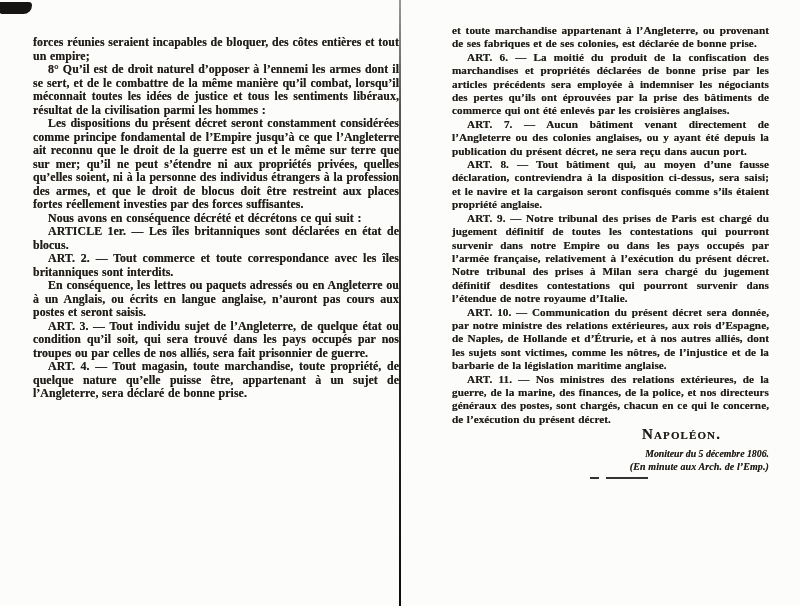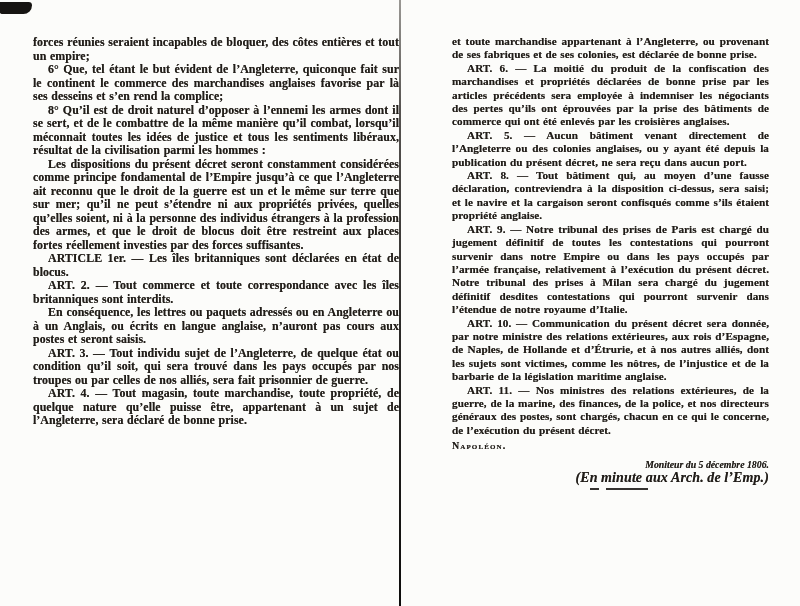--- a/index.html
+++ b/index.html
@@ -29,69 +29,70 @@
   .col {
     position: absolute;
     text-align: justify;
     text-shadow: 0 0 0.45px rgba(33, 27, 20, 0.65);
   }
   .col-left {
     left: 33px; top: 36px; width: 366px;
     font-size: 11.9px; line-height: 13.5px;
   }
   .col-right {
-    left: 452px; top: 35px; width: 317px;
+    left: 452px; top: 24px; width: 317px;
     font-size: 11.2px; line-height: 13.4px;
   }
   .para { margin: 0; text-indent: 15px; word-spacing: 0.6px; letter-spacing: 0.05px; }
   .para.flush { text-indent: 0; }
   .signature {
     margin: 2px 48px 0 0;
+    text-align: right;
     font-variant: small-caps;
     letter-spacing: 1.1px;
-    font-size: 10px;
+    font-size: 15px;
   }
   .footnote {
     margin: 5px 0 0 21px;
     font-style: italic;
     text-align: right;
   }
   .footnote p { margin: 0; }
   .footnote .src { font-size: 9.8px; }
-  .footnote .note { font-size: 14px; letter-spacing: 0.1px; }
+  .footnote .note { font-size: 10px; letter-spacing: 0.1px; }
   .endrule {
     width: 58px; height: 2px;
     margin: 4px 0 0 138px;
     background: linear-gradient(90deg, #35322f 0 15%, transparent 15% 28%, #35322f 28% 100%);
   }
 </style>
 </head>
 <body>
 
 <div class="scan">
 
   <div class="smudge"></div>
   <div class="divider"></div>
 
   <div class="col col-left">
     <p class="para flush">forces réunies seraient incapables de bloquer, des côtes entières et tout un empire;</p>
-    <p class="para">6° Que, tel étant le but évident de l’Angleterre, quiconque fait sur le continent le commerce des marchandises anglaises favorise par là ses desseins et s’en rend la complice;</p>
     <p class="para">8° Qu’il est de droit naturel d’opposer à l’ennemi les armes dont il se sert, et de le combattre de la même manière qu’il combat, lorsqu’il méconnait toutes les idées de justice et tous les sentiments libéraux, résultat de la civilisation parmi les hommes :</p>
     <p class="para">Les dispositions du présent décret seront constamment considérées comme principe fondamental de l’Empire jusqu’à ce que l’Angleterre ait reconnu que le droit de la guerre est un et le même sur terre que sur mer; qu’il ne peut s’étendre ni aux propriétés privées, quelles qu’elles soient, ni à la personne des individus étrangers à la profession des armes, et que le droit de blocus doit être restreint aux places fortes réellement investies par des forces suffisantes.</p>
+    <p class="para">Nous avons en conséquence décrété et décrétons ce qui suit :</p>
     <p class="para">ARTICLE 1er. — Les îles britanniques sont déclarées en état de blocus.</p>
     <p class="para">ART. 2. — Tout commerce et toute correspondance avec les îles britanniques sont interdits.</p>
     <p class="para">En conséquence, les lettres ou paquets adressés ou en Angleterre ou à un Anglais, ou écrits en langue anglaise, n’auront pas cours aux postes et seront saisis.</p>
     <p class="para">ART. 3. — Tout individu sujet de l’Angleterre, de quelque état ou condition qu’il soit, qui sera trouvé dans les pays occupés par nos troupes ou par celles de nos alliés, sera fait prisonnier de guerre.</p>
     <p class="para">ART. 4. — Tout magasin, toute marchandise, toute propriété, de quelque nature qu’elle puisse être, appartenant à un sujet de l’Angleterre, sera déclaré de bonne prise.</p>
   </div>
 
   <div class="col col-right">
     <p class="para flush">et toute marchandise appartenant à l’Angleterre, ou provenant de ses fabriques et de ses colonies, est déclarée de bonne prise.</p>
     <p class="para">ART. 6. — La moitié du produit de la confiscation des marchandises et propriétés déclarées de bonne prise par les articles précédents sera employée à indemniser les négociants des pertes qu’ils ont éprouvées par la prise des bâtiments de commerce qui ont été enlevés par les croisières anglaises.</p>
-    <p class="para">ART. 5. — Aucun bâtiment venant directement de l’Angleterre ou des colonies anglaises, ou y ayant été depuis la publication du présent décret, ne sera reçu dans aucun port.</p>
+    <p class="para">ART. 7. — Aucun bâtiment venant directement de l’Angleterre ou des colonies anglaises, ou y ayant été depuis la publication du présent décret, ne sera reçu dans aucun port.</p>
     <p class="para">ART. 8. — Tout bâtiment qui, au moyen d’une fausse déclaration, contreviendra à la disposition ci-dessus, sera saisi; et le navire et la cargaison seront confisqués comme s’ils étaient propriété anglaise.</p>
     <p class="para">ART. 9. — Notre tribunal des prises de Paris est chargé du jugement définitif de toutes les contestations qui pourront survenir dans notre Empire ou dans les pays occupés par l’armée française, relativement à l’exécution du présent décret. Notre tribunal des prises à Milan sera chargé du jugement définitif desdites contestations qui pourront survenir dans l’étendue de notre royaume d’Italie.</p>
     <p class="para">ART. 10. — Communication du présent décret sera donnée, par notre ministre des relations extérieures, aux rois d’Espagne, de Naples, de Hollande et d’Étrurie, et à nos autres alliés, dont les sujets sont victimes, comme les nôtres, de l’injustice et de la barbarie de la législation maritime anglaise.</p>
     <p class="para">ART. 11. — Nos ministres des relations extérieures, de la guerre, de la marine, des finances, de la police, et nos directeurs généraux des postes, sont chargés, chacun en ce qui le concerne, de l’exécution du présent décret.</p>
 
     <p class="signature">Napoléon.</p>
 
     <div class="footnote">
       <p class="src">Moniteur du 5 décembre 1806.</p>
       <p class="note">(En minute aux Arch. de l’Emp.)</p>

